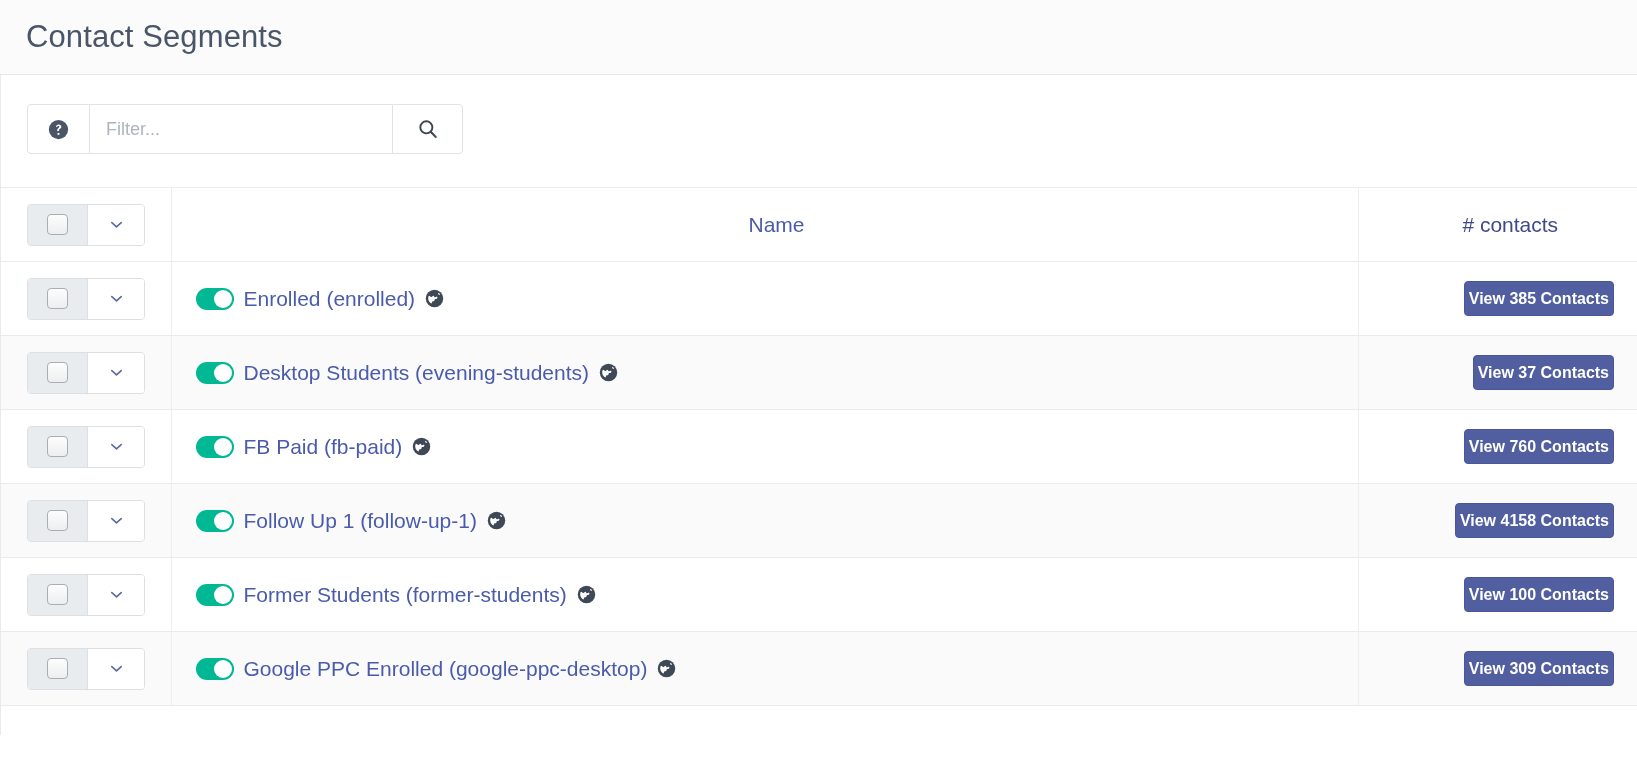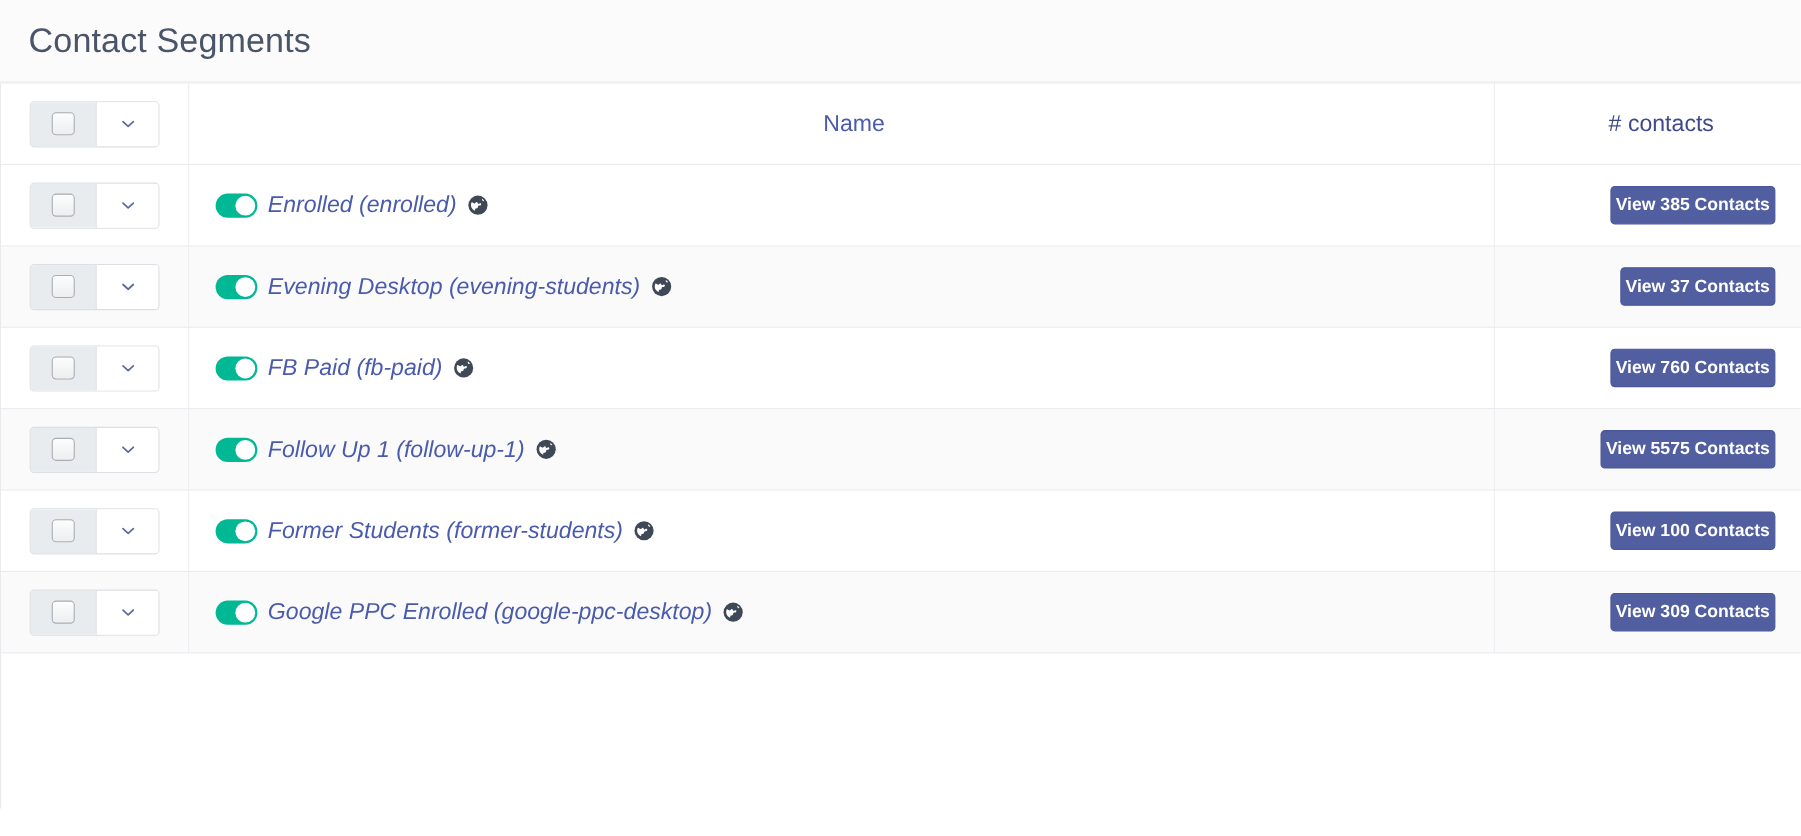--- a/index.html
+++ b/index.html
@@ -177,21 +177,20 @@
     top: 2px; left: 18px;
     width: 18px; height: 18px;
     border-radius: 50%;
     background: #ffffff;
   }
   .name-text {
     font-size: 21px;
     color: #4a5bab;
     white-space: nowrap;
     cursor: pointer;
-    font-style: italic;
   }
   .globe-icon { width: 19px; height: 19px; display:block; flex:0 0 auto; }
 
   
   .cnt-cell {
     display: flex;
     justify-content: flex-end;
     padding-right: 24px;
   }
   .view-btn {
@@ -212,20 +211,42 @@
 <body>
 
 <div>
 
   <div class="page-header">
     <h1 class="page-title">Contact Segments</h1>
   </div>
 
   <div class="content-panel">
 
+    <div class="toolbar">
+      <div class="input-group">
+
+        <div class="ig-addon">
+          <svg class="help-icon" viewBox="0 0 24 24">
+            <circle cx="12" cy="12" r="11" fill="#4a5568"></circle>
+            <path d="M9.2 9.1c0-1.6 1.3-2.8 3-2.8 1.7 0 3 1.1 3 2.6 0 1.2-.7 1.8-1.6 2.4-.8.6-1.1 1-1.1 1.9v.4h-2v-.6c0-1.4.5-2.1 1.5-2.8.7-.5 1-.8 1-1.3 0-.6-.5-1-1.2-1-.8 0-1.3.5-1.3 1.2H9.2z" fill="#ffffff"></path>
+            <circle cx="12" cy="17.1" r="1.3" fill="#ffffff"></circle>
+          </svg>
+        </div>
+
+        <input class="ig-input" type="text" placeholder="Filter..." value="" style="">
+
+        <div class="ig-btn">
+          <svg class="search-icon" viewBox="0 0 24 24">
+            <circle cx="10.2" cy="10.2" r="6.6" fill="none" stroke="#3d4452" stroke-width="2.1"></circle>
+            <line x1="15.2" y1="15.2" x2="20.4" y2="20.6" stroke="#3d4452" stroke-width="2.3" stroke-linecap="round"></line>
+          </svg>
+        </div>
+
+      </div>
+    </div>
 
     <table class="segments">
       <colgroup>
         <col class="c-sel">
           <col class="c-name">
           <col class="c-cnt">
       </colgroup>
       <thead>
         <tr>
           <th>
@@ -289,21 +310,21 @@
         <div class="sel-caret">
           <svg class="caret-icon" viewBox="0 0 16 16">
             <path d="M3 6l5 4.6L13 6" fill="none" stroke="#5b6b9e" stroke-width="1.7" stroke-linecap="round" stroke-linejoin="round"></path>
           </svg>
         </div>
       </div>
     </td>
     <td>
       <div class="name-cell">
         <span class="toggle"></span>
-        <span class="name-text">Evening Desktop (evening-students)</span>
+        <span class="name-text">Desktop Students (evening-students)</span>
         <svg class="globe-icon" viewBox="0 0 24 24">
           <circle cx="12" cy="12" r="11" fill="#3f4856"></circle>
           <path d="M5 8.6c1.6.3 2 1.6 3.3 1.4 1.2-.2 1.1-1.7 2.4-1.5 1 .2.6 1.7 1.8 2 1.2.3 1.5-1.2 2.7-.7.9.4.6 1.9-.4 2.5-1 .6-1.4-.2-2.3.5-.8.6-.2 1.7-1 2.4-.9.8-2 .1-2.6 1-.4.6 0 1.6-.5 2.1-2.6-1-4.4-3.6-4.4-6.6 0-1.1.3-2.1.7-3z" fill="#ffffff"></path>
           <path d="M17 4.6c.9.6 1.7 1.5 2.2 2.5-.7.5-1.6.3-2.1-.3-.5-.6-.6-1.6-.1-2.2z" fill="#ffffff"></path>
         </svg>
       </div>
     </td>
     <td>
       <div class="cnt-cell">
         <button class="view-btn">View 37 Contacts</button>
@@ -361,21 +382,21 @@
         <span class="name-text">Follow Up 1 (follow-up-1)</span>
         <svg class="globe-icon" viewBox="0 0 24 24">
           <circle cx="12" cy="12" r="11" fill="#3f4856"></circle>
           <path d="M5 8.6c1.6.3 2 1.6 3.3 1.4 1.2-.2 1.1-1.7 2.4-1.5 1 .2.6 1.7 1.8 2 1.2.3 1.5-1.2 2.7-.7.9.4.6 1.9-.4 2.5-1 .6-1.4-.2-2.3.5-.8.6-.2 1.7-1 2.4-.9.8-2 .1-2.6 1-.4.6 0 1.6-.5 2.1-2.6-1-4.4-3.6-4.4-6.6 0-1.1.3-2.1.7-3z" fill="#ffffff"></path>
           <path d="M17 4.6c.9.6 1.7 1.5 2.2 2.5-.7.5-1.6.3-2.1-.3-.5-.6-.6-1.6-.1-2.2z" fill="#ffffff"></path>
         </svg>
       </div>
     </td>
     <td>
       <div class="cnt-cell">
-        <button class="view-btn">View 5575 Contacts</button>
+        <button class="view-btn">View 4158 Contacts</button>
       </div>
     </td>
   </tr>
 
   <tr>
     <td>
       <div class="sel-wrap">
         <div class="sel-check">
           <span class="cbox"></span>
         </div>

